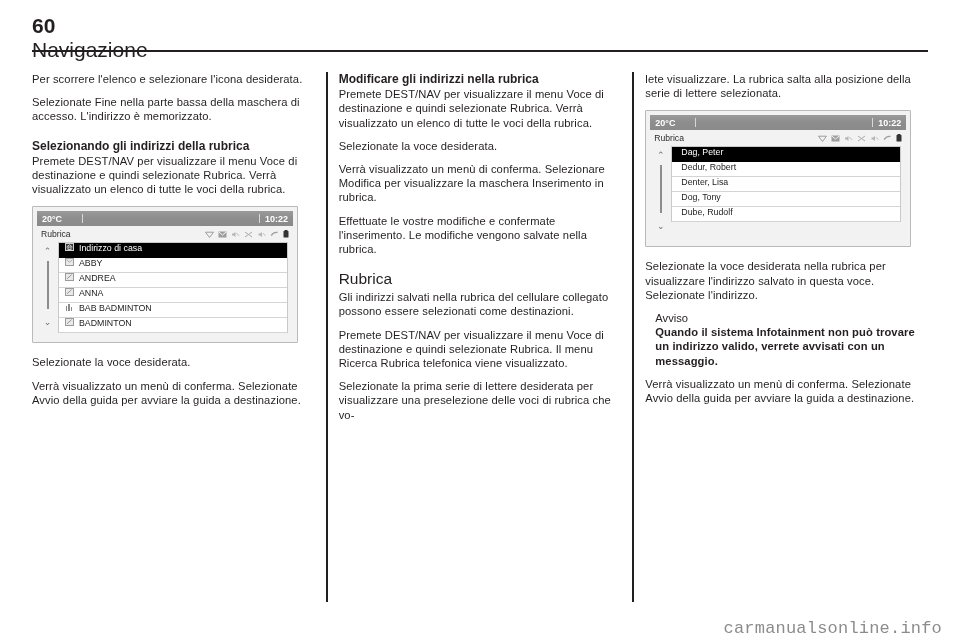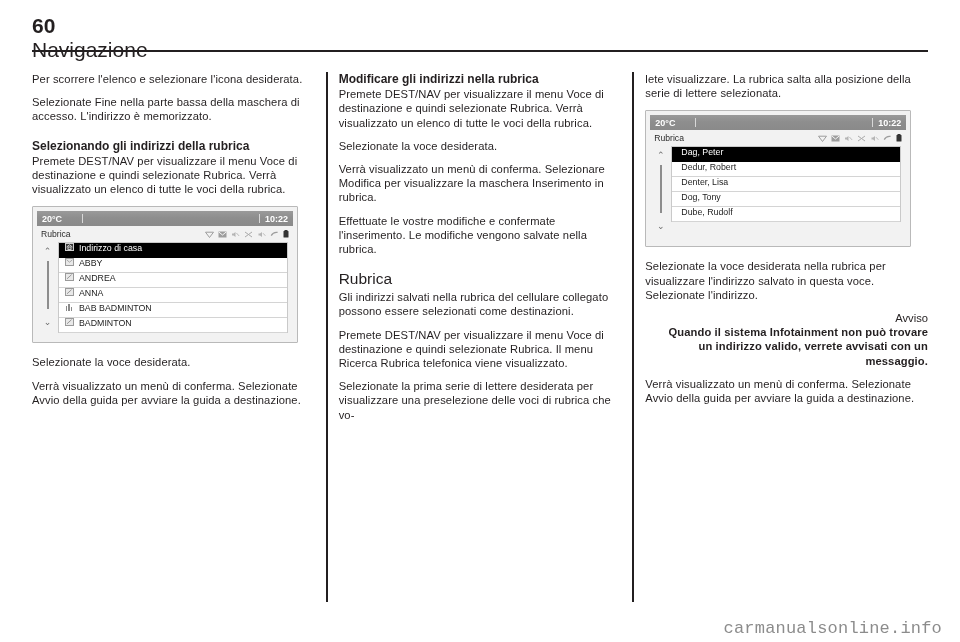--- a/index.html
+++ b/index.html
@@ -93,21 +93,20 @@
   h2.section {
     margin: 14px 0 2px 0;
     font-size: 15.5px;
     line-height: 18px;
     font-weight: normal;
   }
   .spacer-sm { height: 6px; }
 
   .note {
     margin: 4px 0 9px 10px;
-    text-align: right;
   }
   .note .note-title {
     font-size: 11.2px;
     line-height: 14.2px;
     font-weight: normal;
     font-style: normal;
     margin-bottom: 0px;
   }
   .note .note-body {
     font-size: 11.2px;

